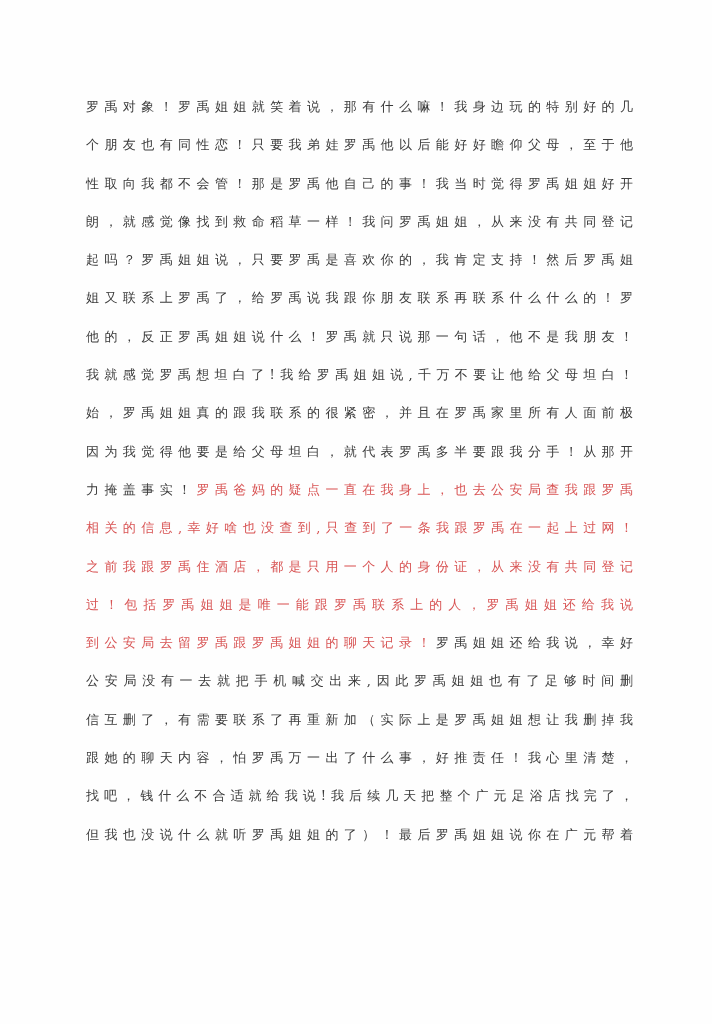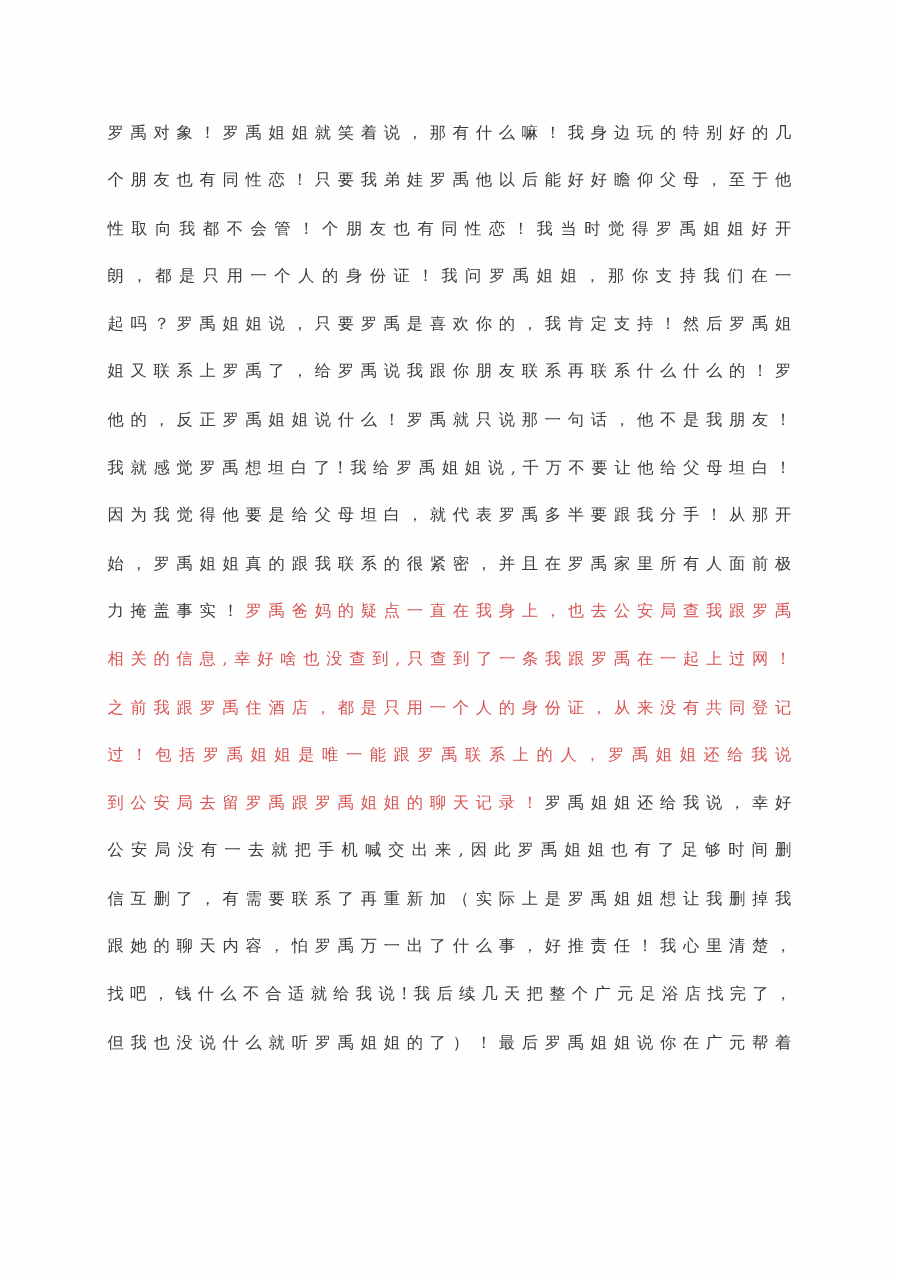--- a/index.html
+++ b/index.html
@@ -36,28 +36,28 @@
     text-decoration-thickness: 1.5px;
     text-underline-offset: 5px;
   }
 </style>
 </head>
 <body>
 
 <div class="page">
   <div class="text-line"><span class="seg normal">罗禹对象！罗禹姐姐就笑着说，那有什么嘛！我身边玩的特别好的几</span></div>
   <div class="text-line"><span class="seg normal">个朋友也有同性恋！只要我弟娃罗禹他以后能好好瞻仰父母，至于他</span></div>
-  <div class="text-line"><span class="seg normal">性取向我都不会管！个朋友也有同性恋！我当时觉得罗禹姐姐好开</span></div>
-  <div class="text-line"><span class="seg normal">朗，都是只用一个人的身份证！我问罗禹姐姐，那你支持我们在一</span></div>
+  <div class="text-line"><span class="seg normal">性取向我都不会管！那是罗禹他自己的事！我当时觉得罗禹姐姐好开</span></div>
+  <div class="text-line"><span class="seg normal">朗，就感觉像找到救命稻草一样！我问罗禹姐姐，从来没有共同登记</span></div>
   <div class="text-line"><span class="seg normal">起吗？罗禹姐姐说，只要罗禹是喜欢你的，我肯定支持！然后罗禹姐</span></div>
   <div class="text-line"><span class="seg normal">姐又联系上罗禹了，给罗禹说我跟你朋友联系再联系什么什么的！罗</span></div>
   <div class="text-line"><span class="seg normal">他的，反正罗禹姐姐说什么！罗禹就只说那一句话，他不是我朋友！</span></div>
   <div class="text-line"><span class="seg normal">我就感觉罗禹想坦白了!我给罗禹姐姐说,千万不要让他给父母坦白！</span></div>
+  <div class="text-line"><span class="seg normal">始，罗禹姐姐真的跟我联系的很紧密，并且在罗禹家里所有人面前极</span></div>
   <div class="text-line"><span class="seg normal">因为我觉得他要是给父母坦白，就代表罗禹多半要跟我分手！从那开</span></div>
-  <div class="text-line"><span class="seg normal">始，罗禹姐姐真的跟我联系的很紧密，并且在罗禹家里所有人面前极</span></div>
   <div class="text-line"><span class="seg normal">力掩盖事实！</span><span class="seg red">罗禹爸妈的疑点一直在我身上，也去公安局查我跟罗禹</span></div>
   <div class="text-line"><span class="seg red">相关的信息,幸好啥也没查到,只查到了一条我跟罗禹在一起上过网！</span></div>
   <div class="text-line"><span class="seg red">之前我跟罗禹住酒店，都是只用一个人的身份证，从来没有共同登记</span></div>
   <div class="text-line"><span class="seg red">过！包括罗禹姐姐是唯一能跟罗禹联系上的人，罗禹姐姐还给我说</span></div>
   <div class="text-line"><span class="seg red">到公安局去留罗禹跟罗禹姐姐的聊天记录！</span><span class="seg normal">罗禹姐姐还给我说，幸好</span></div>
   <div class="text-line"><span class="seg normal">公安局没有一去就把手机喊交出来,因此罗禹姐姐也有了足够时间删</span></div>
   <div class="text-line"><span class="seg normal">信互删了，有需要联系了再重新加（实际上是罗禹姐姐想让我删掉我</span></div>
   <div class="text-line"><span class="seg normal">跟她的聊天内容，怕罗禹万一出了什么事，好推责任！我心里清楚，</span></div>
   <div class="text-line"><span class="seg normal">找吧，钱什么不合适就给我说!我后续几天把整个广元足浴店找完了，</span></div>
   <div class="text-line"><span class="seg normal">但我也没说什么就听罗禹姐姐的了）！最后罗禹姐姐说你在广元帮着</span></div>

